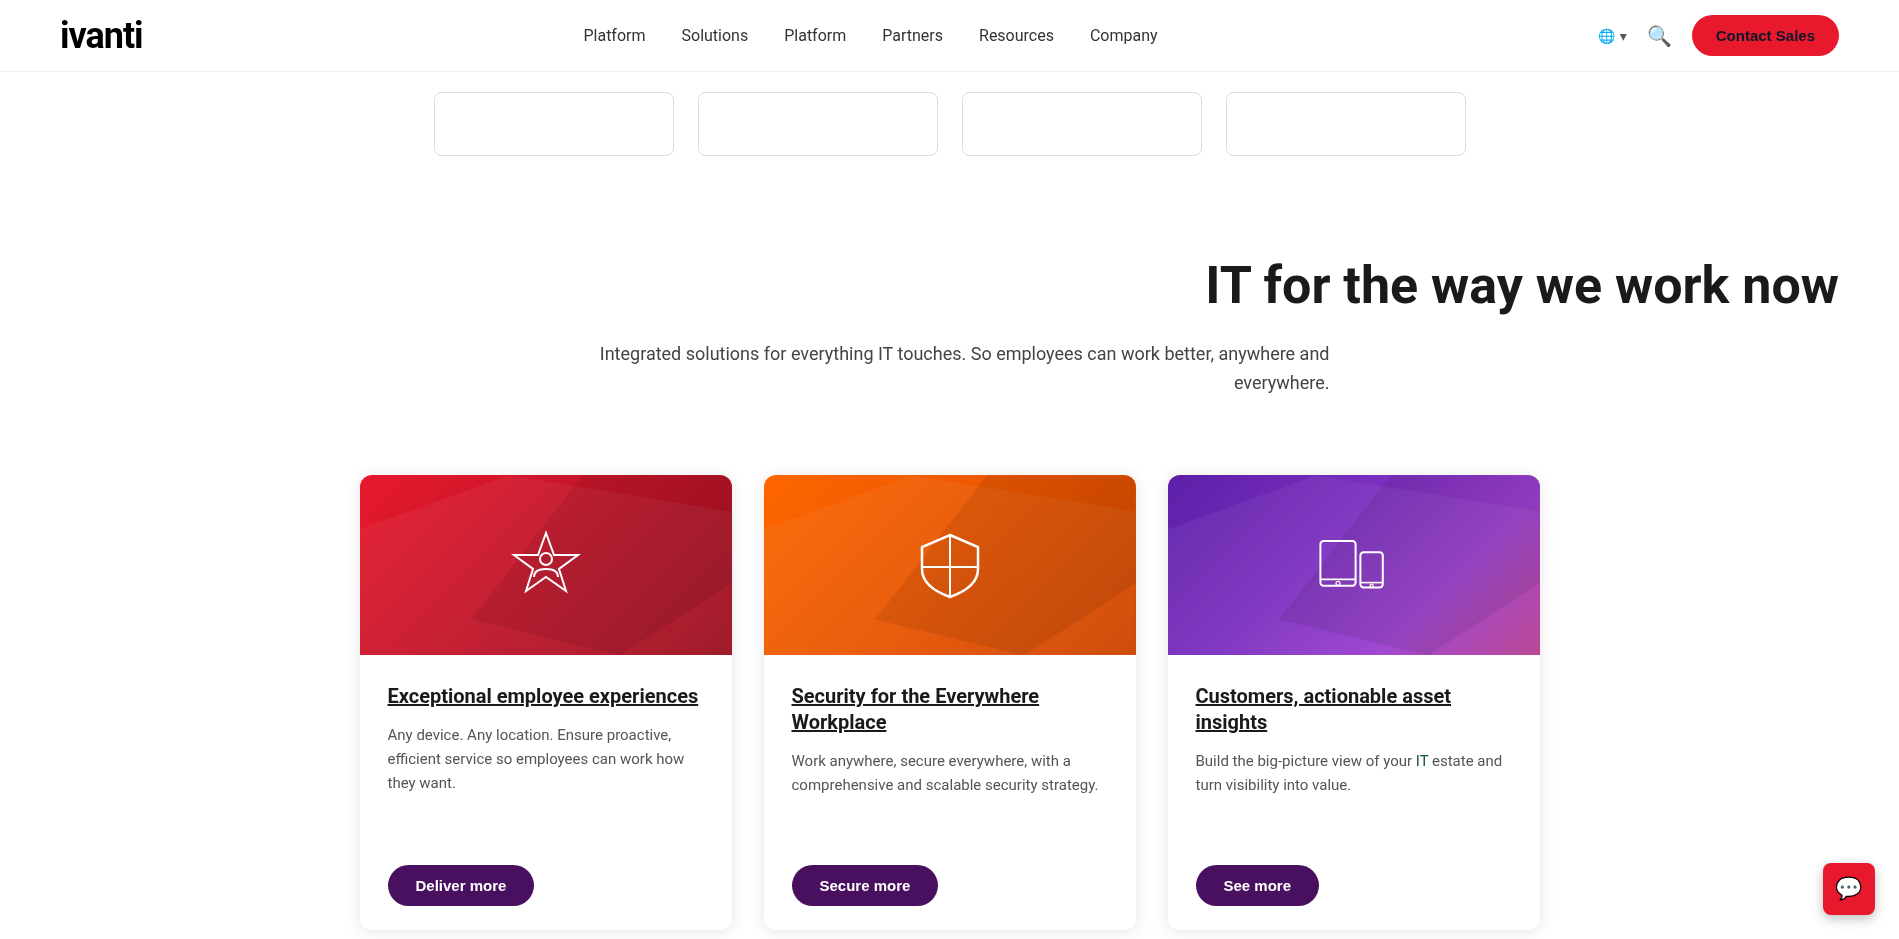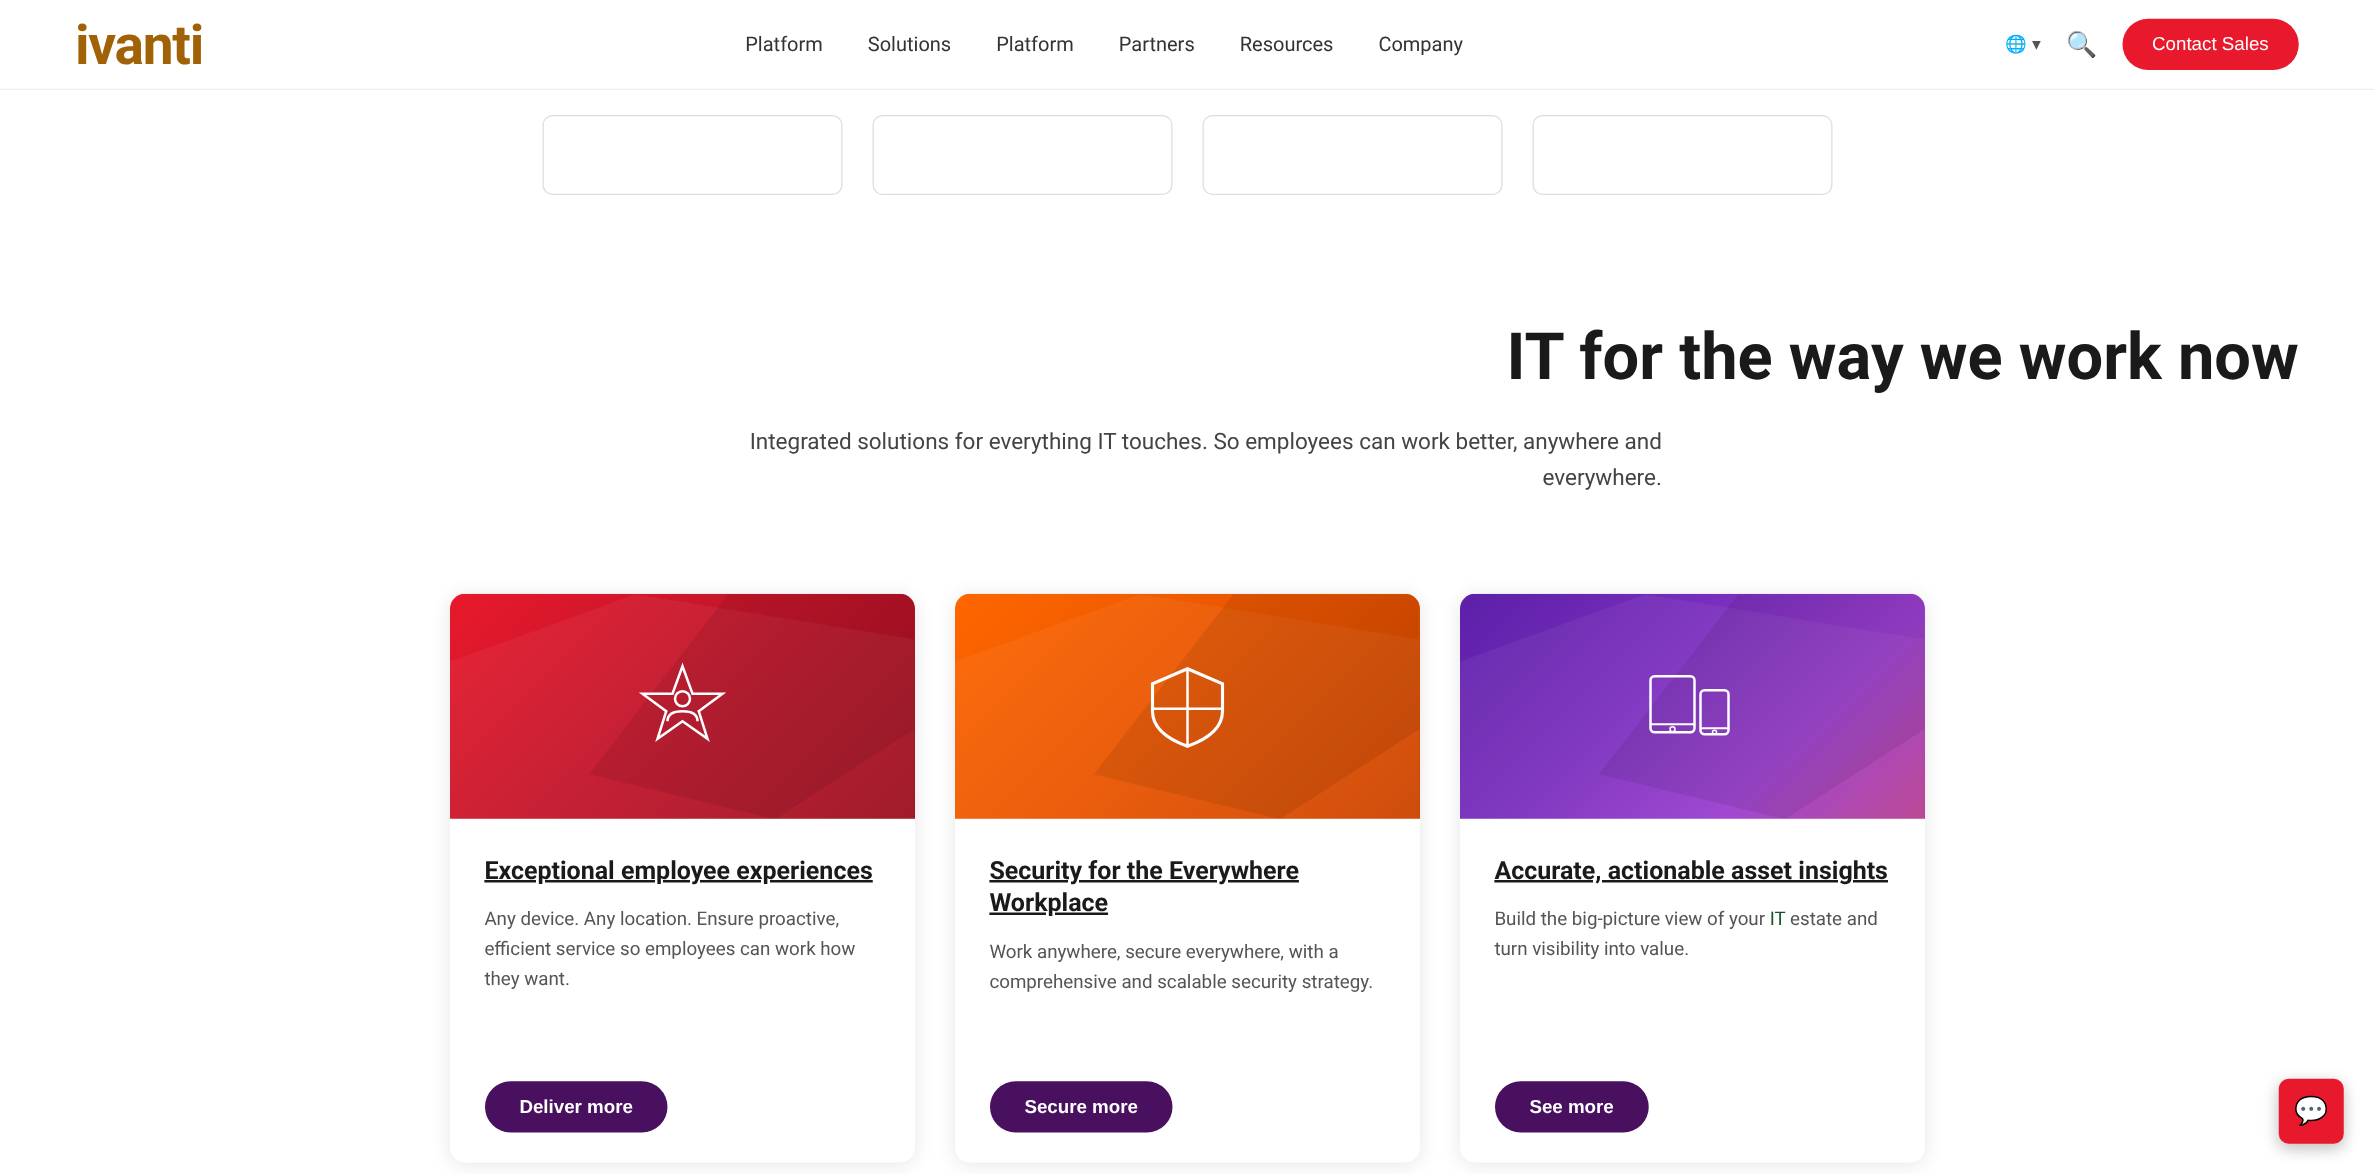--- a/index.html
+++ b/index.html
@@ -6,29 +6,29 @@
     body { font-family: -apple-system, BlinkMacSystemFont, 'Segoe UI', Roboto, Arial, sans-serif; background: #fff; color: #222; overflow-x: hidden; }
 
     
     nav {
       position: fixed; top: 0; left: 0; right: 0; z-index: 100;
       background: #fff; border-bottom: 1px solid #eee;
       display: flex; align-items: center; justify-content: space-between;
       padding: 0 60px; height: 72px;
     }
     .nav-logo { display: flex; align-items: center; }
-    .logo-text { font-size: 44px; font-weight: 700; color: #a16207; letter-spacing: -1px; }
+    .logo-text { font-size: 36px; font-weight: 700; color: #000000; letter-spacing: -1px; }
     .nav-links { display: flex; align-items: flex-start; gap: 36px; }
     .nav-links a { text-decoration: none; color: #333; font-size: 16px; font-weight: 400; }
     .nav-right { display: flex; align-items: center; gap: 16px; }
     .nav-lang { display: flex; align-items: center; gap: 4px; color: #555; font-size: 14px; cursor: pointer; }
     .search-icon-btn { background: none; border: none; cursor: pointer; font-size: 20px; color: #333; padding: 4px; }
     .contact-btn {
-      background: #e8192c; color: #ffffff; border: none; border-radius: 24px;
-      padding: 12px 24px; font-size: 15px; font-weight: 400; cursor: pointer;
+      background: #e8192c; color: #0f172a; border: none; border-radius: 24px;
+      padding: 12px 24px; font-size: 15px; font-weight: 700; cursor: pointer;
       white-space: nowrap;
     }
 
     
     .page { padding-top: 72px; }
 
     
     .top-cards-strip {
       display: flex; justify-content: center; gap: 24px;
       padding: 20px 60px 40px;
@@ -213,21 +213,21 @@
             <line x1="8" y1="58" x2="52" y2="58" stroke="#fff" stroke-width="2"></line>
             <circle cx="30" cy="63" r="2.5" stroke="#fff" stroke-width="1.5" fill="none"></circle>
 
             <rect x="58" y="24" width="28" height="44" rx="4" stroke="#fff" stroke-width="2.5" fill="none"></rect>
             <line x1="58" y1="62" x2="86" y2="62" stroke="#fff" stroke-width="2"></line>
             <circle cx="72" cy="66" r="2" stroke="#fff" stroke-width="1.5" fill="none"></circle>
           </svg>
         </div>
       </div>
       <div class="card-body">
-        <div class="card-title">Accurate, actionable asset insights</div>
+        <div class="card-title">Customers, actionable asset insights</div>
         <div class="card-desc">
           <span>Build the big-picture view of your </span><span class="it-highlight">IT</span><span> estate and turn visibility into value.</span>
         </div>
         <button class="card-btn">See more</button>
       </div>
     </div>
 
   </div>
 </div>
 

